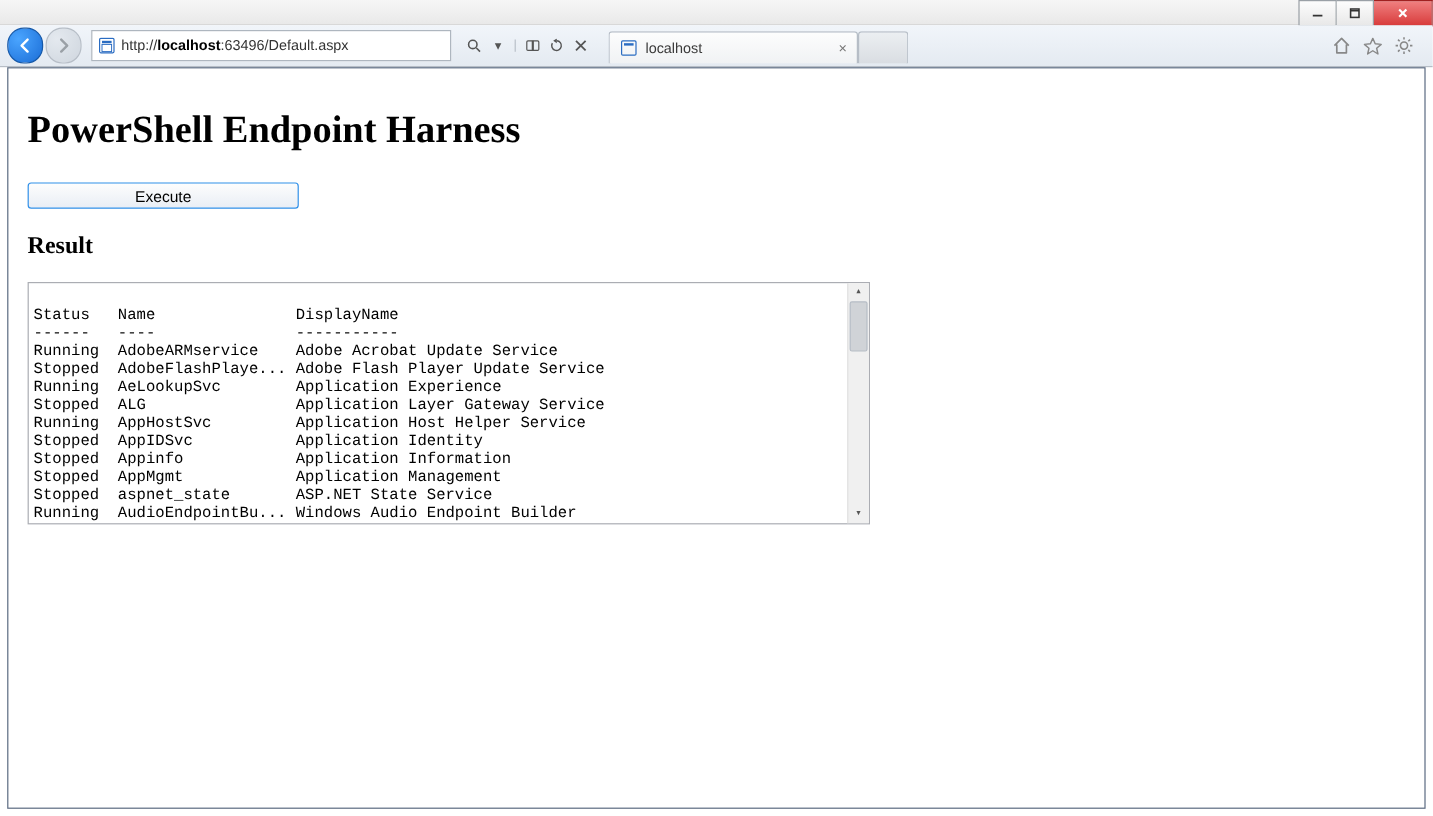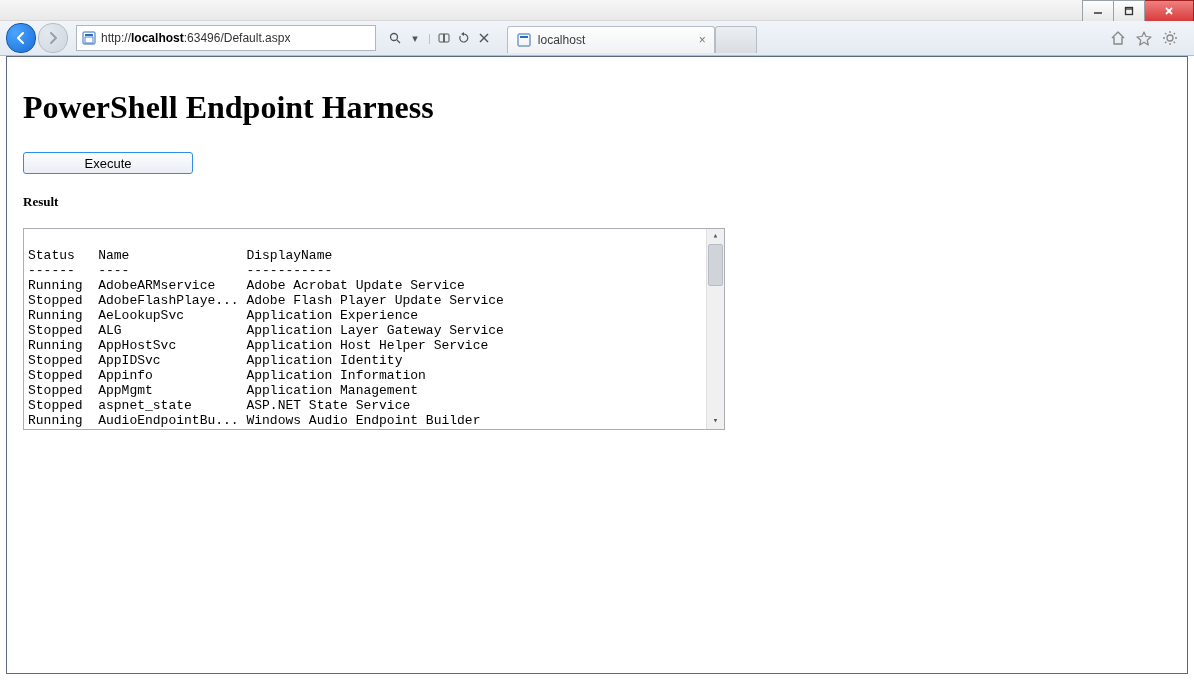--- a/index.html
+++ b/index.html
@@ -29,22 +29,22 @@
   .tabstrip{display:flex;align-items:flex-end;height:30px;margin-left:4px;flex:1;}
   .tab{width:190px;height:26px;border:1px solid #b6bdc6;border-bottom:none;background:linear-gradient(#fdfdfd,#f0f2f4);display:flex;align-items:center;padding:0 8px;font-size:12px;color:#3a3a3a;gap:6px;border-top-left-radius:3px;border-top-right-radius:3px;cursor:default;}
   .tab.empty{width:24px;background:linear-gradient(#eceff2,#d9dde2);}
   .tab-close{margin-left:auto;color:#777;font-size:12px;cursor:pointer;}
   .nav-right-icons{display:flex;gap:10px;align-items:center;padding:0 10px;color:#888;}
   .ri{width:16px;height:16px;display:inline-flex;align-items:center;justify-content:center;cursor:pointer;}
   
   .content-frame{flex:1;margin:0 6px 6px 6px;border:1px solid #5a6a80;background:#fff;overflow:hidden;}
   .page{padding:16px 16px 0 16px;font-family:"Times New Roman",serif;color:#000;}
   h1.header{font-size:32px;font-weight:bold;margin:16px 0 26px 0;}
-  h3.subhead{font-size:13px;font-weight:bold;margin:20px 0 18px 0;}
-  .exec-btn{width:170px;height:22px;font-size:13px;font-family:Tahoma,sans-serif;color:#000;background:linear-gradient(#fdfdfd,#e9eef5);border:1px solid #2f8fe8;border-radius:3px;cursor:pointer;display:flex;align-items:center;justify-content:center;padding:0;}
+  h3.subhead{font-size:20px;font-weight:bold;margin:20px 0 18px 0;}
+  .exec-btn{width:226px;height:22px;font-size:13px;font-family:Tahoma,sans-serif;color:#000;background:linear-gradient(#fdfdfd,#e9eef5);border:1px solid #2f8fe8;border-radius:3px;cursor:pointer;display:flex;align-items:center;justify-content:center;padding:0;}
   .resultbox{position:relative;width:700px;height:200px;border:1px solid #abadb3;background:#fff;display:flex;font-family:"Courier New",monospace;font-size:13px;line-height:15px;}
   .resultarea{flex:1;padding:4px 4px 4px 4px;white-space:pre;overflow:hidden;}
   .scrollbar{width:17px;background:#f0f0f0;border-left:1px solid #e0e0e0;display:flex;flex-direction:column;align-items:center;}
   .sb-arrow{width:15px;height:15px;font-size:9px;color:#555;display:flex;align-items:center;justify-content:center;cursor:pointer;}
   .sb-thumb{width:13px;height:40px;background:#d0d3d7;border:1px solid #b6bdc6;border-radius:2px;margin-top:0px;}
   .sb-track{flex:1;}
 </style>
 </head>
 <body>
 

